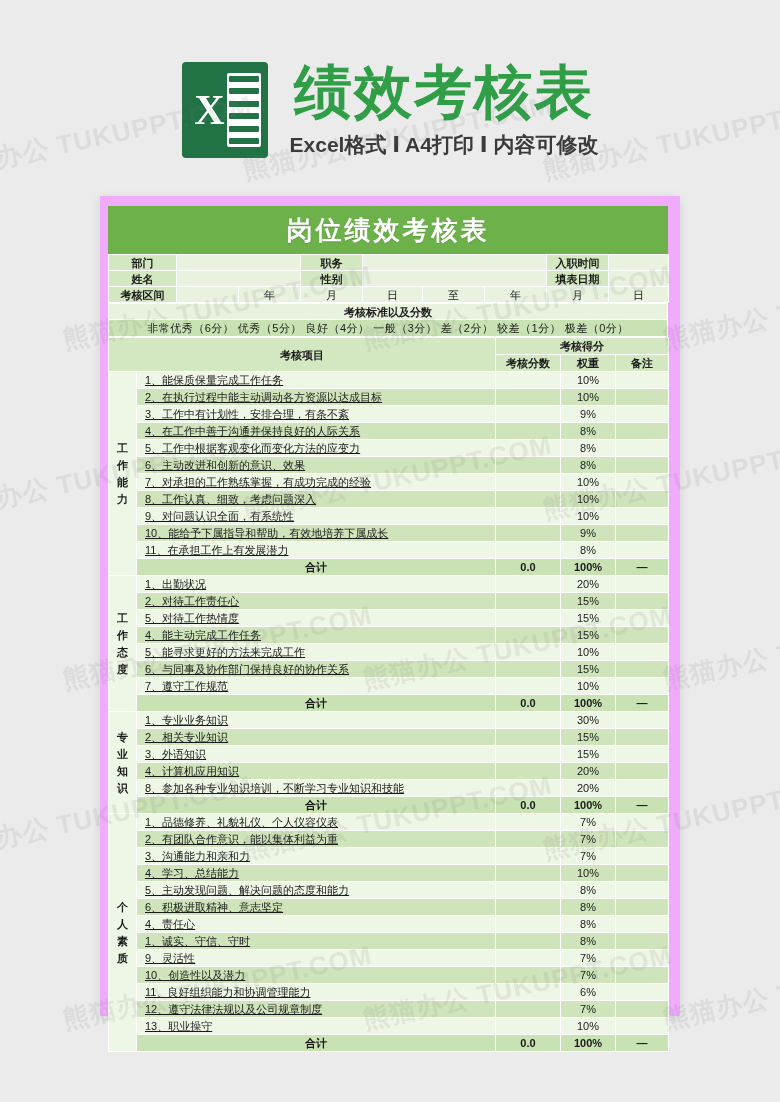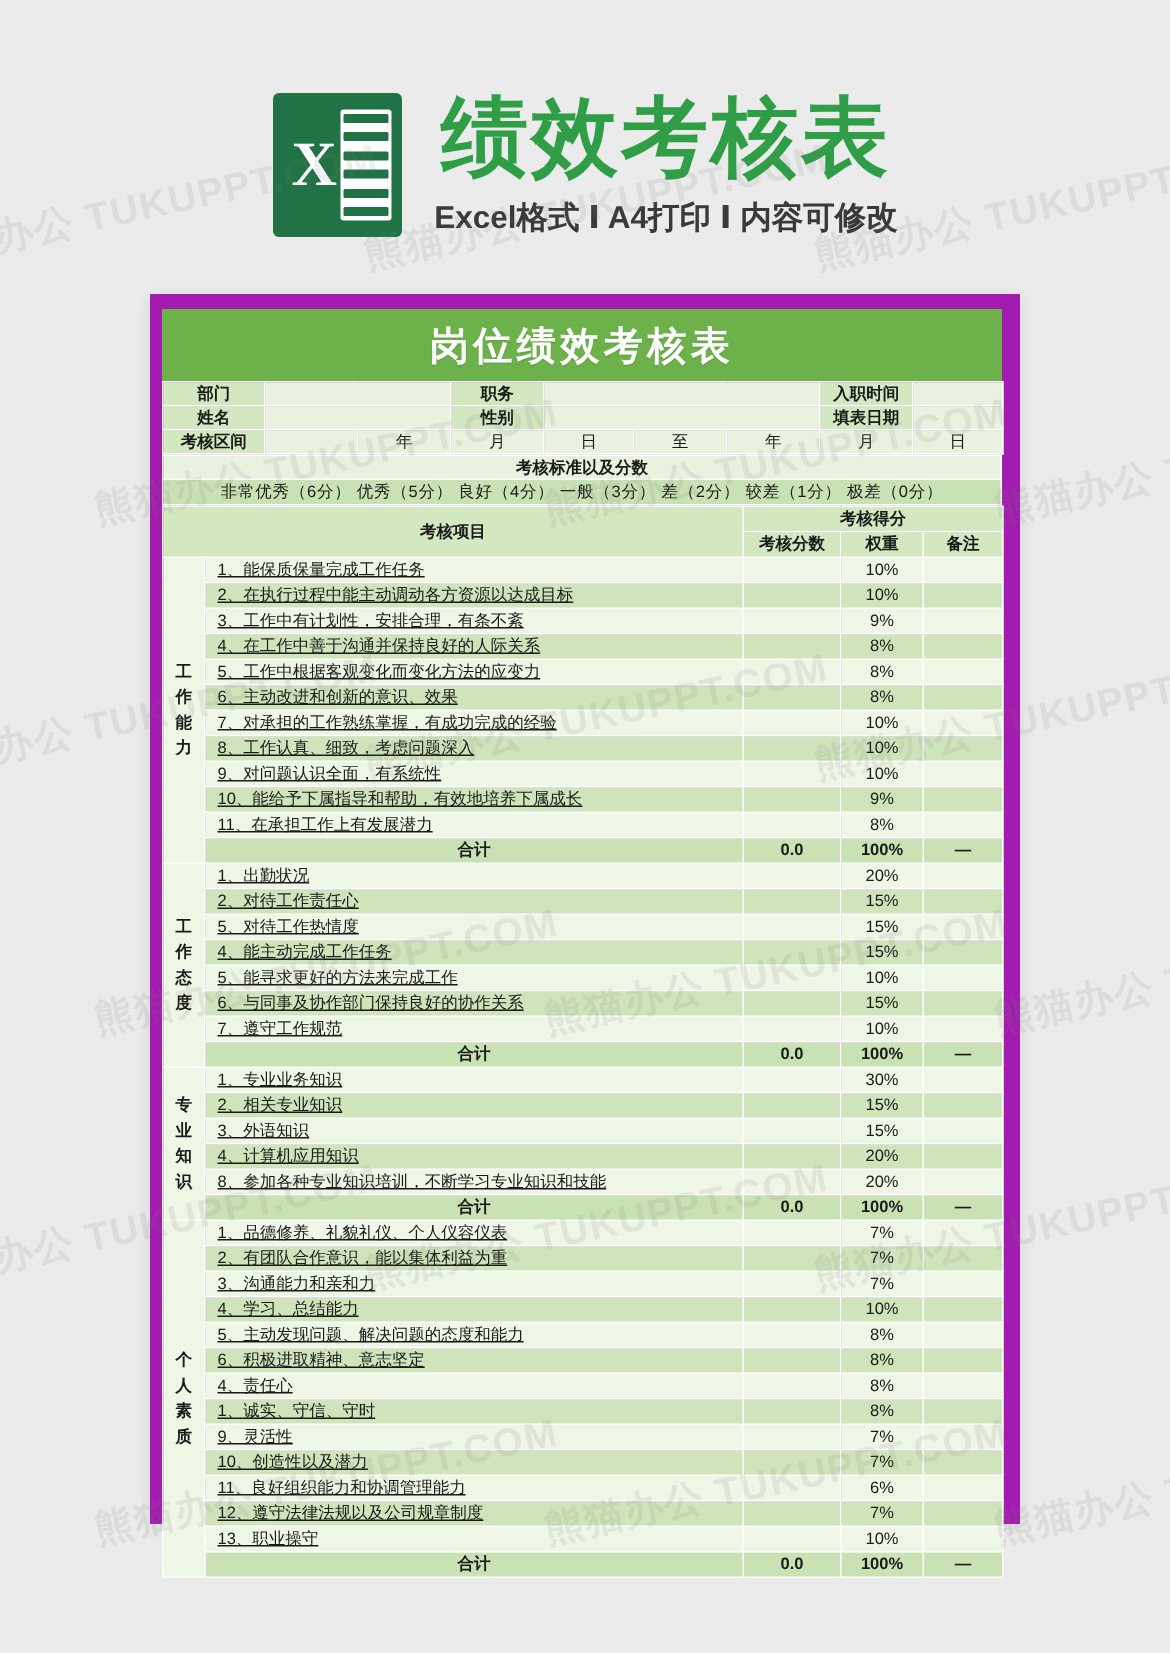--- a/index.html
+++ b/index.html
@@ -49,21 +49,21 @@
   .banner-title{
     font-size:58px;font-weight:700;color:#2f9e46;letter-spacing:2px;line-height:1.08;
   }
   .banner-sub{
     font-size:21px;font-weight:700;color:#3a3a3a;letter-spacing:0px;margin-top:7px;
   }
 
   
   .card{
     position:absolute;left:100px;top:196px;width:580px;height:820px;
-    background:#a21caf;
+    background:#f0abfc;
     box-shadow:0 2px 10px rgba(0,0,0,0.10);
     z-index:3;
   }
 
   .sheet{
     position:absolute;left:8px;top:10px;width:560px;
   }
 
   
   .title-bar{

